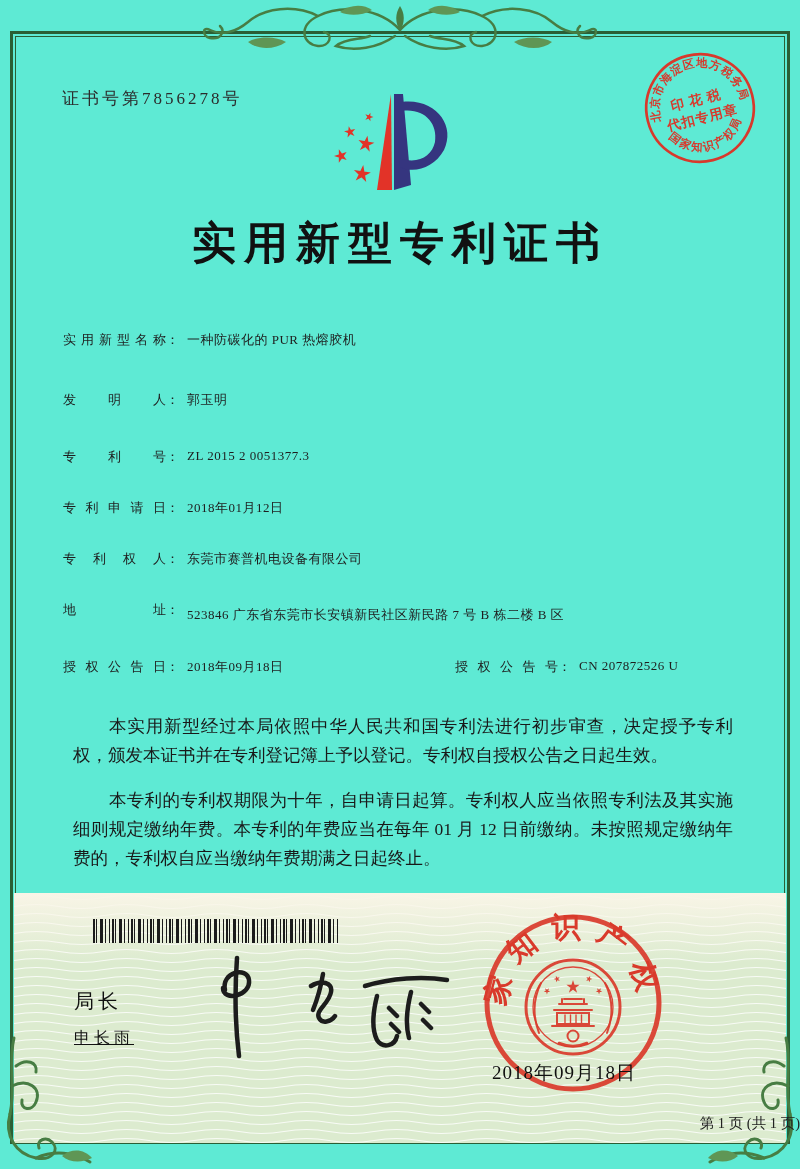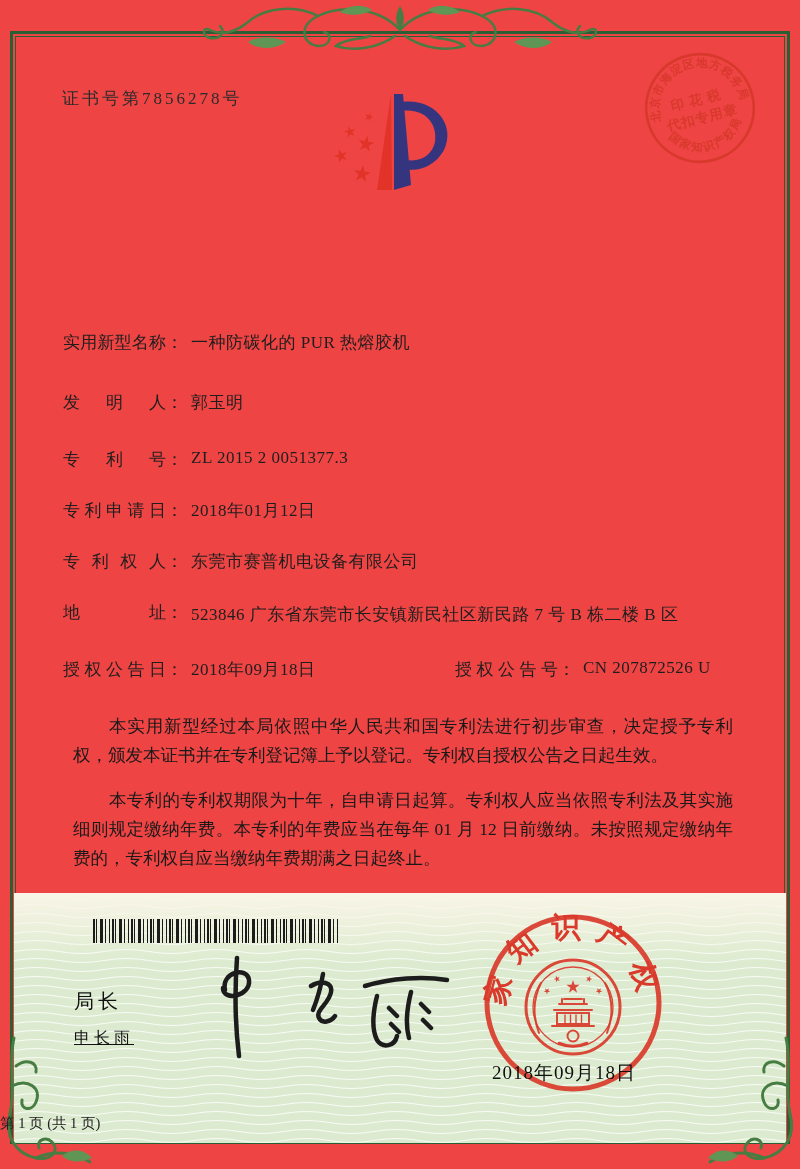--- a/index.html
+++ b/index.html
@@ -1,48 +1,48 @@
 <!DOCTYPE html>
 <html><head>
 <meta charset="utf-8">
 <style>
   html,body{margin:0;padding:0;}
   body{font-family:"Liberation Serif","DejaVu Serif",serif;}
-  #page{position:relative;width:800px;height:1169px;background:#ef4444;overflow:hidden;color:#222;}
+  #page{position:relative;width:800px;height:1169px;background:#5eead4;overflow:hidden;color:#222;}
 
   
   .frame-outer{position:absolute;left:10px;top:31px;width:774px;height:1107px;border:3px solid #2a5f35;}
   .frame-inner{position:absolute;left:2px;top:2px;right:2px;bottom:2px;border:1px solid #2a5f35;}
 
   
   .green-zone{position:absolute;left:14px;top:893px;}
 
   .cert-no{position:absolute;left:62px;top:87px;font-size:17px;letter-spacing:3px;color:#2b2b2b;}
 
   .main-title{position:absolute;left:0;top:214px;width:800px;text-align:center;font-size:44px;font-weight:700;letter-spacing:8px;color:#111;}
 
-  .row{position:absolute;left:63px;width:700px;font-size:17px;color:#1e1e1e;}
+  .row{position:absolute;left:63px;width:700px;font-size:13px;color:#1e1e1e;}
   .flabel{display:inline-block;width:103px;text-align:justify;text-align-last:justify;vertical-align:top;}
   .colon{vertical-align:top;}
   .fvalue{margin-left:8px;vertical-align:top;letter-spacing:0.5px;}
   .fvalue-wrap{display:inline-block;width:572px;line-height:28px;}
   .pair-right{position:absolute;left:392px;top:0;}
 
   .paras{position:absolute;left:57px;top:696px;width:692px;font-size:17.5px;line-height:29px;color:#191919;text-align:justify;}
   .paras p{margin:16px;text-indent:2.05em;}
 
   .barcode{position:absolute;left:93px;top:919px;width:247px;height:24px;
     background:repeating-linear-gradient(90deg,#1b1b1b 0 2px,transparent 2px 3px,#1b1b1b 3px 4px,transparent 4px 7px,#1b1b1b 7px 10px,transparent 10px 12px,#1b1b1b 12px 13px,transparent 13px 16px,#1b1b1b 16px 17px,transparent 17px 19px);}
 
   .official-title{position:absolute;left:74px;top:988px;font-size:20px;letter-spacing:4px;color:#111;text-align:center;}
   .official-name{position:absolute;left:74px;top:1028px;font-size:16px;letter-spacing:4px;color:#111;text-decoration:underline;}
 
   .seal-date{position:absolute;left:492px;top:1060px;font-size:19px;letter-spacing:1px;color:#101010;z-index:6;}
 
-  .footer{position:absolute;left:0;top:1114px;width:800px;text-align:left;font-size:14.5px;color:#222;}
+  .footer{position:absolute;left:0;top:1114px;width:800px;text-align:right;font-size:14.5px;color:#222;}
 
   .abs{position:absolute;}
   svg{display:block;}
 </style>
 </head>
 <body>
 
 <div id="page">
 
   <div class="frame-outer">
@@ -127,20 +127,21 @@
       <use href="#star" transform="translate(21,66) scale(7) rotate(-18)"></use>
       <use href="#star" transform="translate(42,84) scale(9) rotate(8)"></use>
       <path d="M71,4 L57,100 L72,100 Z"></path>
     </g>
     <g fill="#35357f">
       <path d="M74,4 L74,100 L91,95 L83,4 Z"></path>
       <path d="M82,12 C116,8 136,36 124,60 C114,78 94,84 80,77 L79,68 C98,75 112,66 115,52 C118,33 104,18 82,21 Z"></path>
     </g>
   </svg>
 
+  <div class="main-title">实用新型专利证书</div>
 
   <div class="row" style="top:331px">
     <span class="flabel">实用新型名称</span><span class="colon">：</span><span class="fvalue">一种防碳化的 PUR 热熔胶机</span>
   </div>
   <div class="row" style="top:391px">
     <span class="flabel">发明人</span><span class="colon">：</span><span class="fvalue">郭玉明</span>
   </div>
   <div class="row" style="top:448px">
     <span class="flabel">专利号</span><span class="colon">：</span><span class="fvalue">ZL 2015 2 0051377.3</span>
   </div>

